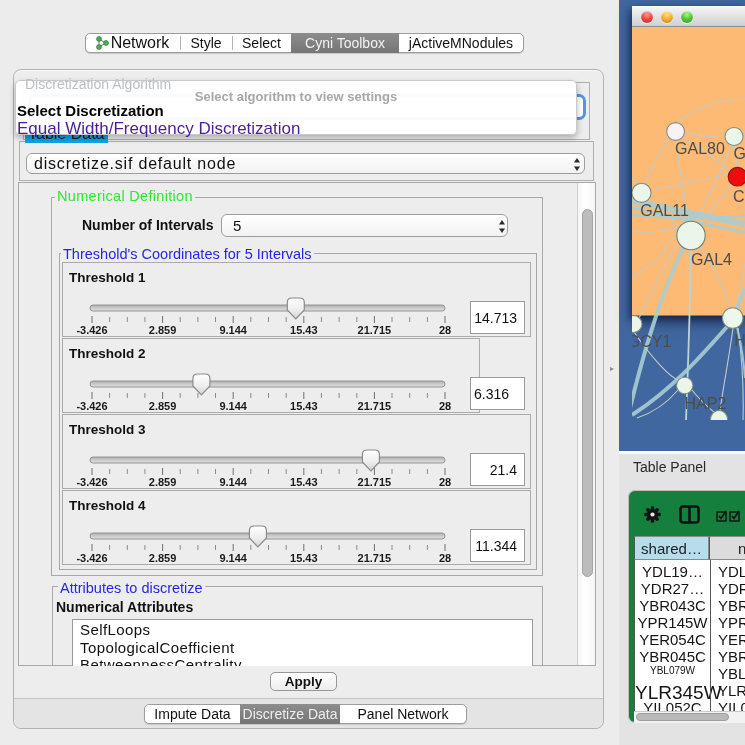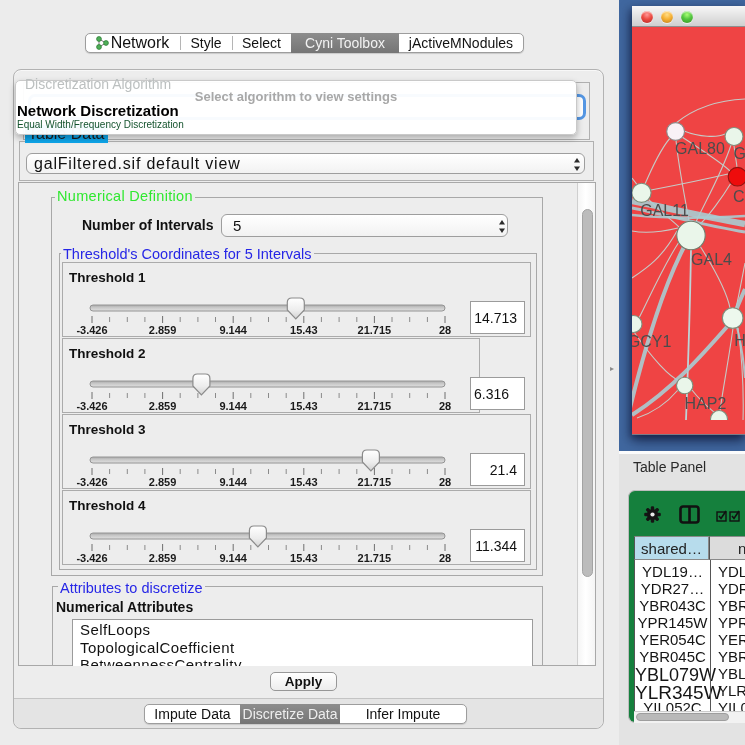--- a/index.html
+++ b/index.html
@@ -24,21 +24,21 @@
 <div class="abs" style="left:146px;top:0;width:59px;height:18px;line-height:18px;font-size:14px;color:#111;text-align:center">Select</div>
 <div class="abs" style="left:205px;top:-1px;width:108px;height:20px;background:linear-gradient(#8d8d8d,#757575);color:#f2f2f2;font-size:14px;text-align:center;line-height:20px">Cyni Toolbox</div>
 <div class="abs" style="left:313px;top:0;width:124px;height:18px;line-height:18px;font-size:14px;color:#111;text-align:center">jActiveMNodules</div>
 </div>
 <div class="abs" style="left:13px;top:69px;width:591px;height:660px;border:1px solid #b2b2b2;border-radius:8px;background:#ededed;box-shadow:inset 0 1px 0 #f8f8f8"></div>
 <div class="abs" style="left:23px;top:82px;width:567px;height:58px;border:1px solid #b0b0b0"></div>
 <div class="abs" style="left:28px;top:94px;width:558px;height:26px;background:#fff;border:3px solid #5496e3;border-radius:7px"></div>
 <div class="abs" style="left:19px;top:141px;width:575px;height:40px;border:1px solid #b0b0b0"></div>
 <div class="abs" style="left:25px;top:125px;font-size:16px;color:#1a1a1a;background:#0ea5e9;padding:0 3px">Table Data</div>
 <div class="abs" style="left:26px;top:153px;width:559px;height:21px;background:linear-gradient(#ffffff,#f2f2f2);border:1px solid #9e9e9e;border-radius:6px">
-<div class="abs" style="left:7px;top:0px;height:19px;line-height:19px;font-size:16px;letter-spacing:0.8px;color:#111">galFiltered.sif default view</div>
+<div class="abs" style="left:7px;top:0px;height:19px;line-height:19px;font-size:16px;letter-spacing:0.8px;color:#111">discretize.sif default node</div>
 <svg class="abs" style="left:546px;top:3px" width="8" height="15">
         <path d="M4 1 L7 5.5 L1 5.5 Z" fill="#2a2a2a"></path>
         <path d="M4 14 L7 9.5 L1 9.5 Z" fill="#2a2a2a"></path>
       </svg>
 </div>
 <div class="abs" style="left:18px;top:182px;width:578px;height:484px;border:1px solid #a8a8a8;background:#ededed"></div>
 <div class="abs" style="left:51px;top:197px;width:492px;height:379px;border:1px solid #a8a8a8"></div>
 <div class="abs" style="left:55px;top:188px;font-size:14.5px;letter-spacing:0.3px;color:#30e830;background:#ededed;padding:0 2px">Numerical Definition</div>
 <div class="abs" style="left:82px;top:217px;font-size:14px;font-weight:bold;color:#111">Number of Intervals</div>
 <div class="abs" style="left:221px;top:214px;width:287px;height:23px;background:linear-gradient(#ffffff,#f2f2f2);border:1px solid #9e9e9e;border-radius:6px">
@@ -254,32 +254,32 @@
 <div class="abs" style="left:7px;top:36px;font-size:15px;letter-spacing:0.4px;color:#111">BetweennessCentrality</div>
 <div class="abs" style="left:7px;top:18.5px;font-size:15px;letter-spacing:0.4px;color:#111">TopologicalCoefficient</div>
 </div>
 <div class="abs" style="left:577px;top:183px;width:18px;height:482px;background:linear-gradient(90deg,#f5f5f5,#ffffff 45%,#f4f4f4);border-left:1px solid #cfcfcf"></div>
 <div class="abs" style="left:582px;top:209px;width:11px;height:368px;background:#bcbcbc;border:1px solid #a3a3a3;border-radius:6px"></div>
 <div class="abs" style="left:270px;top:672px;width:67px;height:19px;background:linear-gradient(#ffffff,#ededed);border:1px solid #979797;border-radius:5px;font-size:13.5px;font-weight:600;color:#111;text-align:center;line-height:18px">Apply</div>
 <div class="abs" style="left:14px;top:698px;width:589px;height:30px;background:#e4e4e4;border-top:1px solid #c4c4c4;border-radius:0 0 8px 8px"></div>
 <div class="abs" style="left:144px;top:704px;width:323px;height:20px;background:#fff;border:1px solid #9d9d9d;border-radius:5px;box-shadow:0 1px 1px rgba(0,0,0,0.12)">
 <div class="abs" style="left:0;top:0;width:95px;height:18px;line-height:18px;font-size:14px;color:#111;text-align:center">Impute Data</div>
 <div class="abs" style="left:95px;top:-1px;width:100px;height:20px;background:linear-gradient(#8d8d8d,#757575);color:#eeeeee;font-size:14px;text-align:center;line-height:20px">Discretize Data</div>
-<div class="abs" style="left:195px;top:0;width:126px;height:18px;line-height:18px;font-size:14px;color:#111;text-align:center">Infer Impute</div>
+<div class="abs" style="left:195px;top:0;width:126px;height:18px;line-height:18px;font-size:14px;color:#111;text-align:center">Panel Network</div>
 </div>
 <div class="abs" style="left:15px;top:80px;width:562px;height:55px;background:rgba(255,255,255,0.96);border:1px solid #c9c9c9;border-radius:5px;box-shadow:0 3px 6px rgba(0,0,0,0.28)">
 <div class="abs" style="left:9px;top:-5px;font-size:14px;color:#bcc0c0">Discretization Algorithm</div>
 <div class="abs" style="left:0;top:8px;width:100%;text-align:center;font-size:13px;font-weight:bold;color:#a8a8a8">Select algorithm to view settings</div>
-<div class="abs" style="left:1px;top:21px;font-size:15px;font-weight:bold;color:#000">Network Discretization</div>
-<div class="abs" style="left:1px;top:38px;font-size:10px;color:#14532d">Equal Width/Frequency Discretization</div>
+<div class="abs" style="left:1px;top:21px;font-size:15px;font-weight:bold;color:#000">Select Discretization</div>
+<div class="abs" style="left:1px;top:38px;font-size:17px;color:#4c1d95">Equal Width/Frequency Discretization</div>
 </div>
 <div class="abs" style="left:604px;top:28px;width:15px;height:717px;background:#ececec"></div>
 <div class="abs" style="left:610px;top:364px;font-size:8px;color:#8a8a8a">▸</div>
 <div class="abs" style="left:619px;top:0;width:126px;height:451px;background:#40679f"></div>
-<div class="abs" style="left:632px;top:6px;width:113px;height:429px;background:#ef4444;border-bottom:1px solid #7b7b88;box-shadow:-2px 3px 7px rgba(0,0,30,0.35), 0 6px 12px rgba(0,0,30,0.5)">
+<div class="abs" style="left:632px;top:6px;width:113px;height:310px;background:#fdba74;border-bottom:1px solid #7b7b88;box-shadow:-2px 3px 7px rgba(0,0,30,0.35), 0 6px 12px rgba(0,0,30,0.5)">
 <div class="abs" style="left:0;top:0;width:113px;height:21px;background:linear-gradient(#f7f7f7,#cfcfcf);border-bottom:1px solid #8f8f8f"></div>
 <div class="abs" style="left:9px;top:5px;width:12px;height:12px;border-radius:50%;background:radial-gradient(circle at 50% 30%,#f99 0%,#ed4b42 45%,#b52722 100%);box-shadow:inset 0 1px 1px rgba(255,255,255,0.7),0 1px 1px rgba(255,255,255,0.6)"></div>
 <div class="abs" style="left:29px;top:5px;width:12px;height:12px;border-radius:50%;background:radial-gradient(circle at 50% 30%,#fd8 0%,#f6b133 45%,#bd7d1c 100%);box-shadow:inset 0 1px 1px rgba(255,255,255,0.7),0 1px 1px rgba(255,255,255,0.6)"></div>
 <div class="abs" style="left:49px;top:5px;width:12px;height:12px;border-radius:50%;background:radial-gradient(circle at 50% 30%,#af7 0%,#53c63f 45%,#379423 100%);box-shadow:inset 0 1px 1px rgba(255,255,255,0.7),0 1px 1px rgba(255,255,255,0.6)"></div>
 <svg class="abs" style="left:0;top:22px" width="113" height="392" viewBox="0 0 113 392">
 <g fill="none" stroke="#c6cac6" stroke-width="1.1">
 <path d="M44,95 C65,78 90,72 113,71"></path>
 <path d="M40,108 C28,120 18,145 13,156"></path>
 <path d="M44,112 C46,135 52,165 57,193"></path>
 <path d="M50,109 C70,122 90,135 98,143"></path>
@@ -370,21 +370,21 @@
 <div class="abs" style="left:0;top:20px;width:75px;font-size:15px;color:#151515;text-align:center">YDR27…</div>
 <div class="abs" style="left:83px;top:20px;font-size:15px;color:#151515">YDR2</div>
 <div class="abs" style="left:0;top:37px;width:75px;font-size:15px;color:#151515;text-align:center">YBR043C</div>
 <div class="abs" style="left:83px;top:37px;font-size:15px;color:#151515">YBR0</div>
 <div class="abs" style="left:0;top:54px;width:75px;font-size:15px;color:#151515;text-align:center">YPR145W</div>
 <div class="abs" style="left:83px;top:54px;font-size:15px;color:#151515">YPR1</div>
 <div class="abs" style="left:0;top:71px;width:75px;font-size:15px;color:#151515;text-align:center">YER054C</div>
 <div class="abs" style="left:83px;top:71px;font-size:15px;color:#151515">YER0</div>
 <div class="abs" style="left:0;top:88px;width:75px;font-size:15px;color:#151515;text-align:center">YBR045C</div>
 <div class="abs" style="left:83px;top:88px;font-size:15px;color:#151515">YBR0</div>
-<div class="abs" style="left:0;top:105px;width:75px;font-size:18px;color:#151515;text-align:center">YBL079W</div>
+<div class="abs" style="left:0;top:105px;width:75px;font-size:10px;color:#151515;text-align:center">YBL079W</div>
 <div class="abs" style="left:83px;top:105px;font-size:15px;color:#151515">YBL0</div>
 <div class="abs" style="left:0;top:122px;width:75px;font-size:19px;color:#151515;text-align:left">YLR345W</div>
 <div class="abs" style="left:83px;top:122px;font-size:15px;color:#151515">YLR3</div>
 <div class="abs" style="left:0;top:139px;width:75px;font-size:15px;color:#151515;text-align:center">YIL052C</div>
 <div class="abs" style="left:83px;top:139px;font-size:15px;color:#151515">YIL0</div>
 <div class="abs" style="left:74.5px;top:0;width:1.5px;height:151px;background:#555"></div>
 </div>
 <div class="abs" style="left:5px;top:220px;width:112px;height:12px;background:#f2f2f2;border-top:1px solid #ccc"></div>
 <div class="abs" style="left:7px;top:222px;width:93px;height:8px;background:#b9b9b9;border:1px solid #9e9e9e;border-radius:5px"></div>
 </div>

